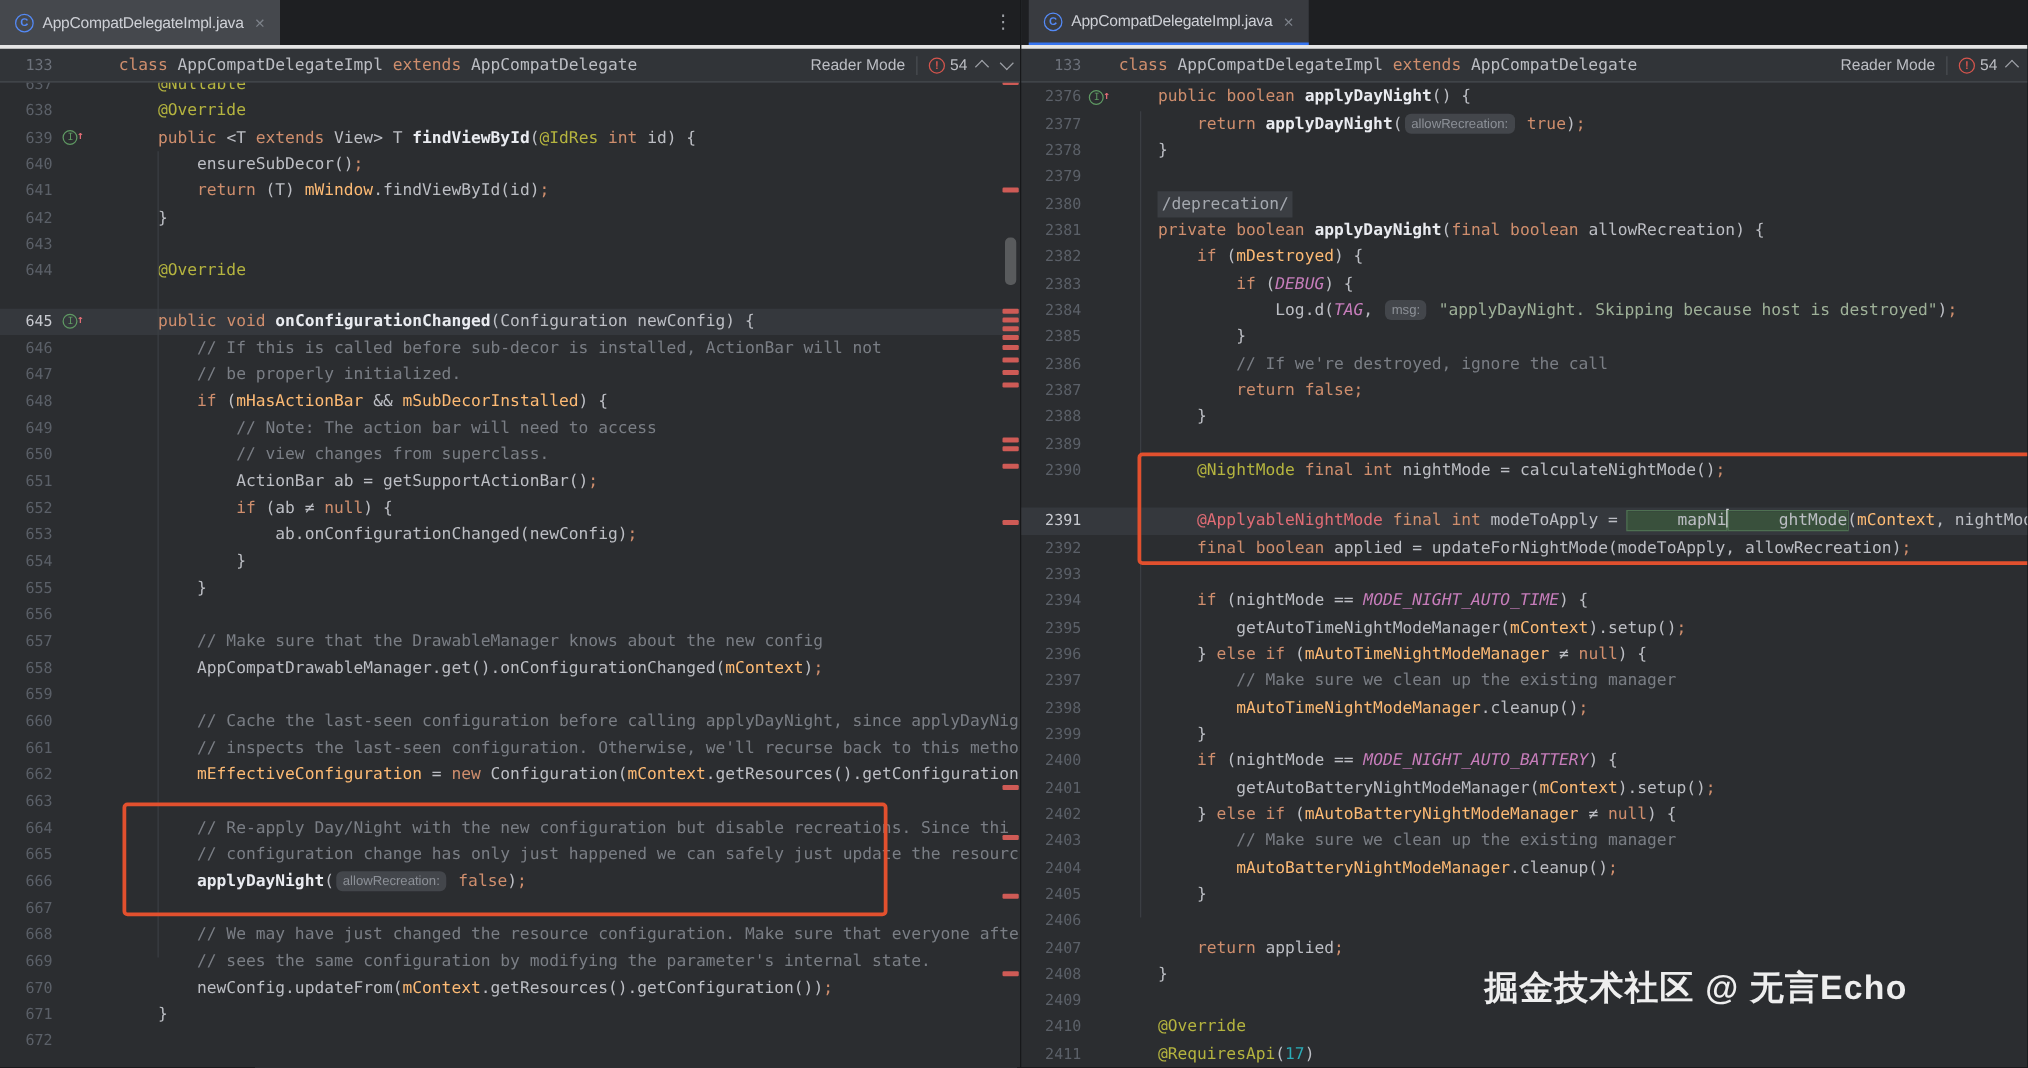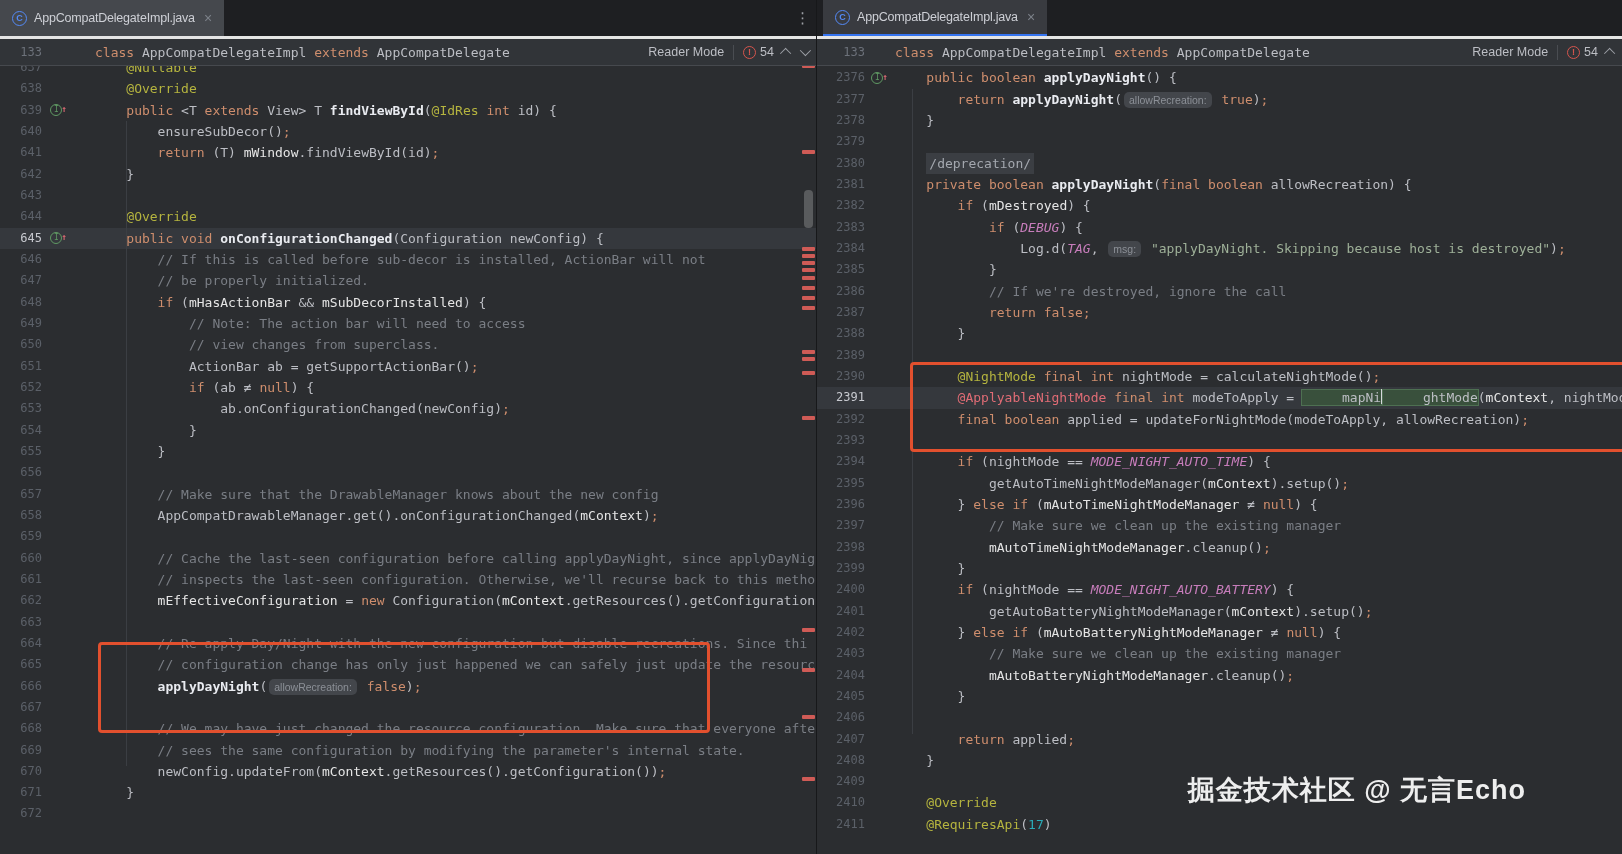--- a/index.html
+++ b/index.html
@@ -39,36 +39,36 @@
   .errcount{color:#bcbec4;font-size:12.5px;}
   .chev{width:7px;height:7px;border-left:1.6px solid #9da0a6;border-top:1.6px solid #9da0a6;flex:none;}
   .chev.up{transform:rotate(45deg) translateY(2px);}
   .chev.down{transform:rotate(225deg) translateY(2px);}
   
   .code{position:absolute;left:0;right:0;z-index:1;font-family:"DejaVu Sans Mono","Liberation Mono",monospace;
     font-size:13px;}
   #pane-l .code{top:57px;}
   #pane-r .code{top:46px;}
   .row{display:flex;height:21.333px;line-height:21.333px;white-space:pre;}
-  .row.cur{background:#35383d;}
+  .row.cur{background:#35383d;margin-top:19px;}
   .gut{flex:none;text-align:right;color:#5b6068;font-size:12px;}
   #pane-l .gut{width:42px;}
   #pane-r .gut{width:34px;margin-left:14px;}
   .row.cur .gut{color:#c8cad0;}
   .icol{flex:none;display:flex;align-items:center;justify-content:center;}
   #pane-l .icol{width:28px;}
   #pane-r .icol{width:24px;}
   .txt{flex:none;}
   #pane-l .txt{margin-left:25px;}
   #pane-r .txt{margin-left:6px;}
   .ovr{position:relative;width:12px;height:12px;border:1.2px solid #5f9963;border-radius:50%;box-sizing:border-box;}
   .ovr:before{content:"I";position:absolute;left:3px;top:0px;font-size:8px;color:#5f9963;line-height:10px;}
   .ovr:after{content:"\2191";position:absolute;top:-6px;right:-6px;font-size:9px;color:#e06c75;font-weight:bold;}
   
-  .t-k{color:#CF8E6D;} .t-a{color:#B5B43F;} .t-e{color:#E06C75;} .t-f{color:#e5e5e5;}
+  .t-k{color:#CF8E6D;} .t-a{color:#B5B43F;} .t-e{color:#E06C75;} .t-f{color:#fdba74;}
   .t-c{color:#7A7E85;} .t-s{color:#9EB098;} .t-n{color:#2AACB8;}
   .t-m{color:#E9EBF0;font-weight:bold;} .t-d{color:#BCBEC4;} .t-i{color:#C77DBB;font-style:italic;}
   .t-h{display:inline-block;background:#43464b;color:#8c9097;border-radius:5px;font-size:10.5px;
     padding:0 5px;margin:0 2px;line-height:16px;vertical-align:middle;font-family:"Liberation Sans",sans-serif;}
   .t-F{display:inline-block;background:#3b3e43;color:#a4a8af;padding:0 3px;}
   .t-g{color:#BCBEC4;background:#39503c;box-shadow:0 0 0 1px #4e7052;padding-left:40px;}
   .caret{display:inline-block;width:1.8px;height:15px;background:#d6d8dc;vertical-align:-2px;}
   
   .mark{position:absolute;right:1px;width:13px;height:3.6px;background:#cf5b56;border-radius:1px;z-index:4;}
   .thumb{position:absolute;right:3px;width:9px;background:rgba(255,255,255,0.22);border-radius:4px;z-index:4;}

